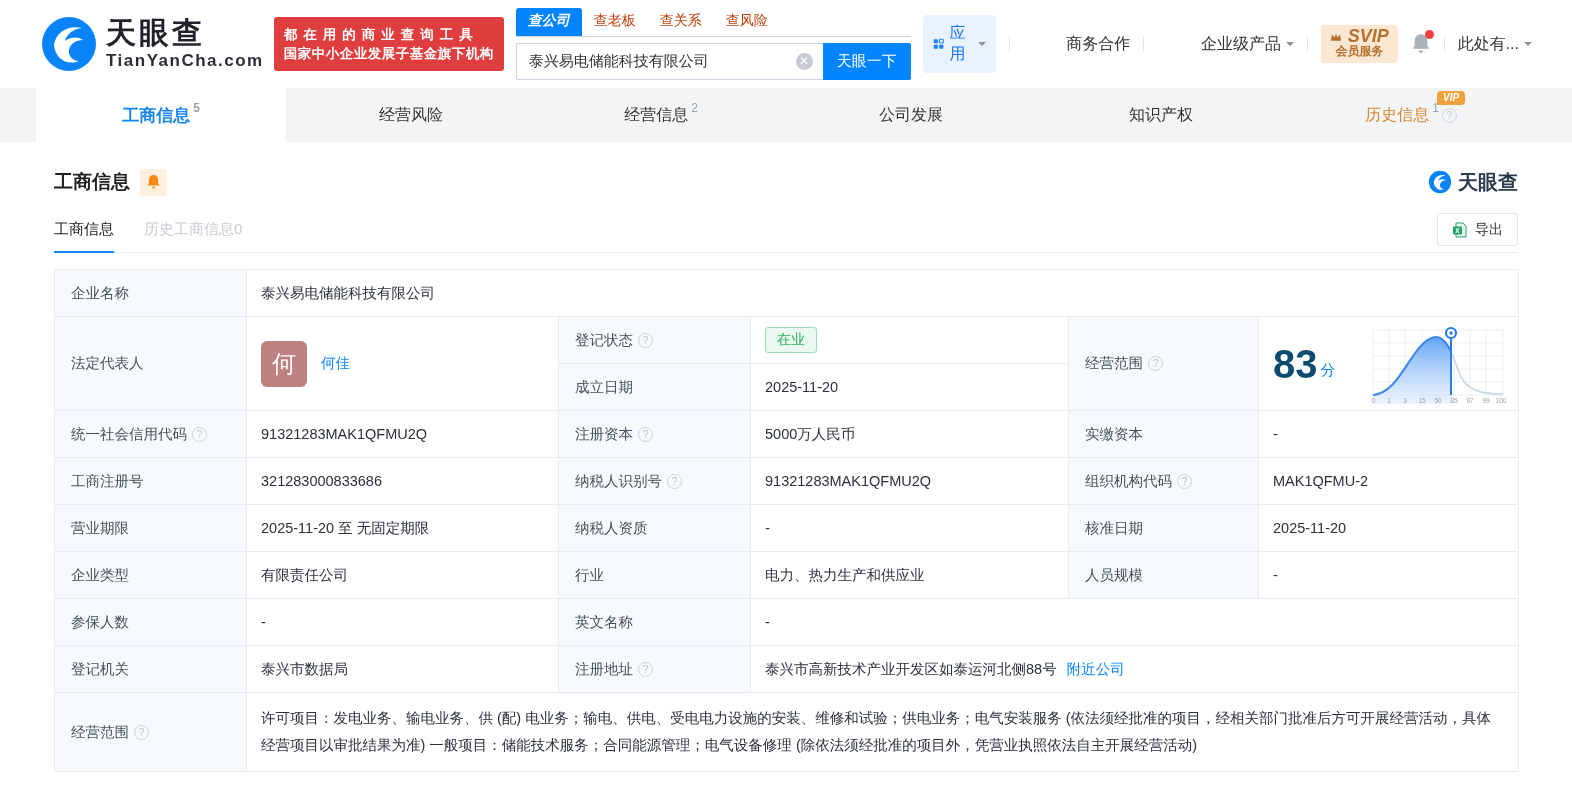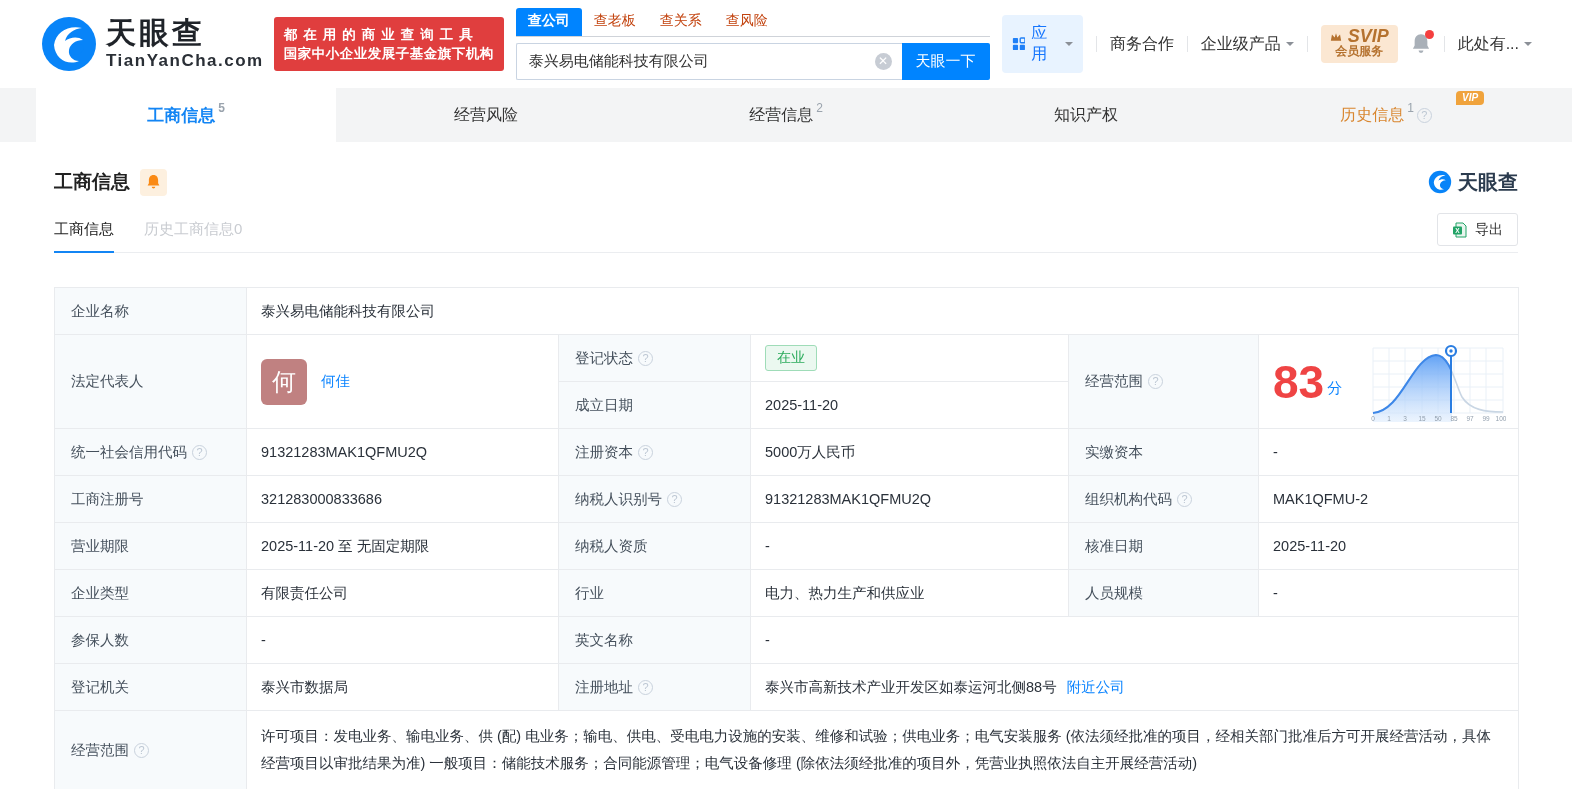--- a/index.html
+++ b/index.html
@@ -12,54 +12,54 @@
   .logo-texts { margin-left:8px; display:flex; flex-direction:column; }
   .logo-cn { font-size:30px; font-weight:bold; color:#1f2329; letter-spacing:3px; line-height:32px; }
   .logo-en { font-size:17px; color:#2a2f36; font-weight:bold; letter-spacing:1.5px; margin-top:2px; }
   .promo { margin-left:10px; background:#e03e3e; color:#fff; border-radius:3px; padding:8px 10px; font-weight:bold; }
   .promo-line1 { font-size:13.5px; letter-spacing:6px; line-height:19px; white-space:nowrap; }
   .promo-line2 { font-size:13.5px; letter-spacing:0.5px; line-height:19px; white-space:nowrap; }
 
   .search-block { margin-left:12px; width:480px; }
   .search-tabs { display:flex; align-items:flex-end; border-bottom:1px solid #cfd3d9; }
   .s-tab { font-size:14px; color:#c2410c; padding:4px 12px 6px; cursor:pointer; }
-  .s-tab.active { background:#0084ff; color:#fff; border-radius:3px 3px 0 0; font-weight:bold; }
+  .s-tab.active { background:#0084ff; color:#fff; border-radius:3px 3px 0 0; font-weight:bold;font-style:italic; }
   .search-row { display:flex; margin-top:6px; height:37px; }
   .search-input-wrap { position:relative; flex:1; }
   .search-input-wrap input { width:100%; height:37px; border:1px solid #c9d4e2; border-right:none;
     border-radius:2px 0 0 2px; padding:0 34px 0 12px; font-size:15px; color:#333; outline:none;
     font-family:inherit; }
   .clear-icon { position:absolute; right:10px; top:10px; width:17px; height:17px; border-radius:50%;
     background:#c7ccd4; color:#fff; font-size:12px; line-height:17px; text-align:center; cursor:pointer; }
   .search-btn { width:88px; background:#0084ff; color:#fff; border:none; font-size:15px;
     border-radius:0 2px 2px 0; cursor:pointer; font-family:inherit; }
 
   .header-right { margin-left:auto; display:flex; align-items:center; gap:13px;padding-left:12px; }
   .apps-chip { display:flex; align-items:center; gap:6px; background:#e8f3ff; border-radius:4px;
     padding:8px 10px; color:#1676fe; font-size:16px; cursor:pointer; }
   .vdiv { width:1px; height:16px; background:#e3e5e8; }
-  .hr-link { font-size:16px; color:#333; cursor:pointer; display:flex; align-items:center; gap:5px; white-space:nowrap; }
+  .hr-link { font-size:16px; color:#333; cursor:pointer; display:flex; align-items:center; gap:5px; white-space:nowrap;margin-left:44px; }
   .caret { width:0; height:0; border:4px solid transparent; border-top-color:#8b9097; margin-top:4px; }
   .svip-badge { background:#fbe7d2; border-radius:4px; padding:4px 9px; text-align:center;
     color:#b5722f; font-weight:bold; cursor:pointer; line-height:15px; }
   .svip-badge .l1 { font-size:18px; font-style:italic; display:flex; align-items:center; gap:6px; justify-content:center; }
   .svip-badge .l2 { font-size:12px; }
   .bell-wrap { position:relative; cursor:pointer; display:flex; }
   .red-dot { position:absolute; top:-3px; right:-3px; width:9px; height:9px; background:#f53f3f; border-radius:50%; }
   .user-menu { display:flex; align-items:center; gap:5px; font-size:16px; color:#333; cursor:pointer; white-space:nowrap; }
 
   
   .main-nav { height:54px; background:#f3f4f5; display:flex; padding:0 36px; }
   .nav-tab { flex:1; display:flex; align-items:center; justify-content:center; gap:3px;
     font-size:16px; color:#333; cursor:pointer; position:relative; }
   .nav-tab.active { background:#fff; color:#1385f4; font-weight:bold; font-size:17px; }
   .nav-tab .cnt { font-size:12px; color:#9aa3ad; align-self:flex-start; margin-top:13px; }
   .nav-tab.history { color:#d9862f; }
   .vip-badge { position:absolute; top:3px; left:calc(50% + 26px); background:#f0a33c; color:#fff;
-    font-size:10px; font-weight:bold; font-style:italic; padding:1px 6px 2px; border-radius:4px 4px 4px 0;margin-left:44px; }
+    font-size:10px; font-weight:bold; font-style:italic; padding:1px 6px 2px; border-radius:4px 4px 4px 0; }
   .help { display:inline-block; width:15px; height:15px; border:1px solid #c9d2dd; border-radius:50%;
     color:#bdc7d3; font-size:11px; line-height:13px; text-align:center; cursor:pointer; flex:none; }
   .help::before { content:"?"; }
 
   
   .content { padding:0 54px; }
   .section-head { display:flex; align-items:center; margin-top:23px; height:34px; }
   .section-title { font-size:19px; font-weight:bold; color:#222; }
   .bell-btn { margin-left:10px; width:27px; height:27px; background:#fdf0df; border-radius:4px;
     display:flex; align-items:center; justify-content:center; cursor:pointer; }
@@ -68,34 +68,34 @@
 
   .subtab-row { display:flex; align-items:center; border-bottom:1px solid #ebedf0; height:46px; margin-top:8px; }
   .subtab { font-size:15px; color:#c9ccd1; margin-right:30px; cursor:pointer; height:46px;
     display:flex; align-items:center; border-bottom:2px solid transparent; margin-bottom:-1px; }
   .subtab.active { color:#222; border-bottom-color:#1385f4; }
   .export-btn { margin-left:auto; display:flex; align-items:center; gap:7px; height:33px;
     border:1px solid #e2e4e8; border-radius:3px; padding:0 14px; background:#fff; font-size:14px;
     color:#333; cursor:pointer; font-family:inherit; }
 
   
-  table.info { border-collapse:collapse; table-layout:fixed; width:1464px; margin-top:34px; font-size:14.5px; }
+  table.info { border-collapse:collapse; table-layout:fixed; width:1464px; margin-top:16px; font-size:14.5px; }
   table.info td { border:1px solid #e9ebee; height:47px; vertical-align:middle; }
   td.lbl { background:#f7fafc; padding:0 8px 0 16px; color:#45505c; }
   td.lbl .lblwrap { display:flex; align-items:center; gap:5px; }
   td.val { background:#fff; padding:0 10px 0 14px; color:#2a313a; }
   .dash { color:#333; }
   a.blue-link { color:#0b84ff; text-decoration:none; cursor:pointer; }
   .rep-cell { display:flex; align-items:center; gap:14px; }
   .avatar { width:46px; height:46px; border-radius:6px; background:#c08181; color:#fff;
     font-size:24px; display:flex; align-items:center; justify-content:center; cursor:pointer; flex:none; }
   .badge-green { display:inline-block; color:#2cab5c; background:#ebf8f0; border:1px solid #9fdcb8;
     padding:3px 11px; border-radius:3px; font-size:14px; }
   .score-cell { display:flex; align-items:center; }
-  .score-num { font-size:46px; font-weight:bold; color:#ef4444; line-height:1; }
+  .score-num { font-size:40px; font-weight:bold; color:#0c4a6e; line-height:1; }
   .score-unit { font-size:15px; color:#0b84ff; margin:14px 0 0 3px; }
   .score-chart { margin-left:auto; margin-right:2px; }
   .scope-val { line-height:27px; padding:12px 16px 12px 14px !important; }
   .addr-wrap { display:flex; align-items:center; gap:10px; }
 </style>
 </head>
 <body>
 
 <header class="top-header">
   <div class="logo">
@@ -178,20 +178,23 @@
   <div class="nav-tab active">
     <span>工商信息</span>
     <span class="cnt">5</span>
   </div>
   <div class="nav-tab">
     <span>经营风险</span>
   </div>
   <div class="nav-tab">
     <span>经营信息</span>
     <span class="cnt">2</span>
+  </div>
+  <div class="nav-tab">
+    <span>公司发展</span>
   </div>
   <div class="nav-tab">
     <span>知识产权</span>
   </div>
   <div class="nav-tab history">
     <span class="vip-badge">VIP</span>
     <span>历史信息</span>
     <span class="cnt">1</span>
     <span class="help"></span>
   </div>

